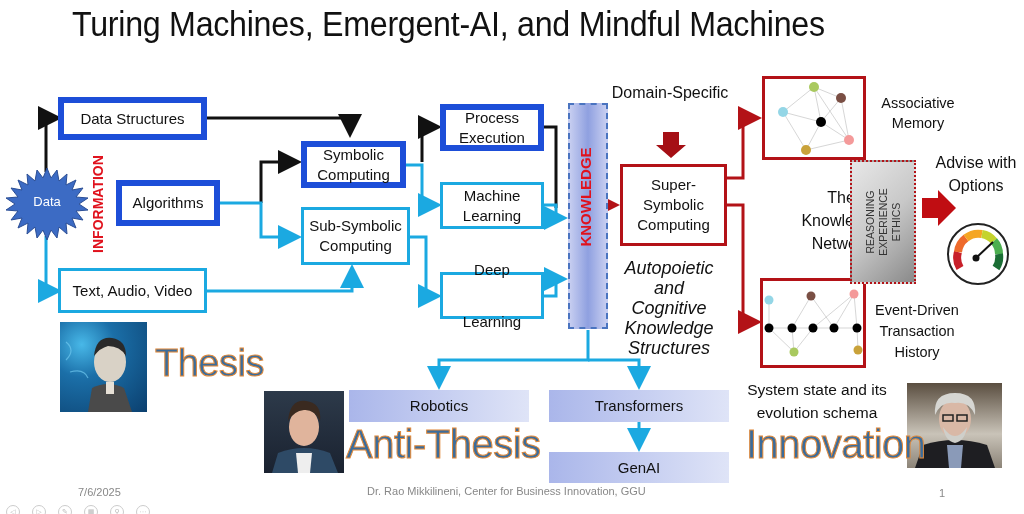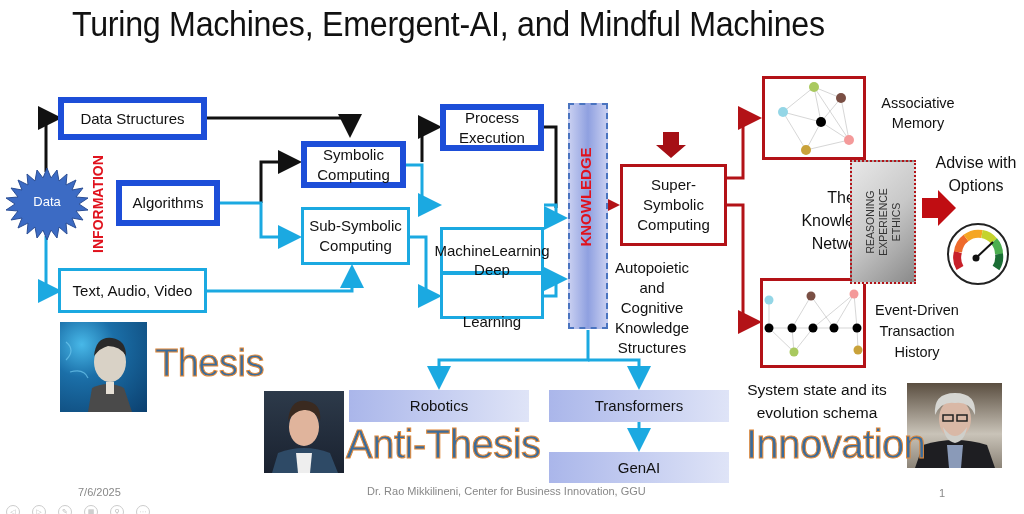--- a/index.html
+++ b/index.html
@@ -87,42 +87,43 @@
 </div>
 <div class="box bl" style="left:301px;top:207px;width:109px;height:58px;flex-direction:column;">
   <span>Sub-Symbolic</span>
   <span>Computing</span>
 </div>
 
 <div class="box bk" style="left:440px;top:104px;width:104px;height:47px;flex-direction:column;">
   <span>Process</span>
   <span>Execution</span>
 </div>
-<div class="box bl" style="left:440px;top:182px;width:104px;height:47px;flex-direction:row;margin-top:45px;">
+<div class="box bl" style="left:440px;top:182px;width:104px;height:47px;flex-direction:column;">
   <span>Machine</span>
   <span>Learning</span>
 </div>
 <div class="box bl" style="left:440px;top:272px;width:104px;height:47px;flex-direction:column;gap:32px;">
   <span>Deep</span>
   <span>Learning</span>
 </div>
 
 <div class="abs know"></div>
 <div class="vtext" style="left:528px;top:186px;width:120px;height:22px;font-size:15px;text-align:center;">KNOWLEDGE</div>
 
 <div class="plain big" style="left:600px;top:82px;width:140px;">
+  <div>Domain-Specific</div>
 </div>
 
 <div class="box rd" style="left:620px;top:164px;width:107px;height:82px;flex-direction:column;">
   <span>Super-</span>
   <span>Symbolic</span>
   <span>Computing</span>
 </div>
 
-<div class="plain" style="left:591px;top:258px;width:122px;font-size:15px;">
+<div class="plain" style="left:608px;top:258px;width:122px;font-size:18px;font-style:italic;">
   <div>Autopoietic</div>
   <div>and</div>
   <div>Cognitive</div>
   <div>Knowledge</div>
   <div>Structures</div>
 </div>
 
 <div class="plain big" style="left:789px;top:186px;width:104px;line-height:23px;">
   <div>The</div>
   <div>Knowledge</div>

